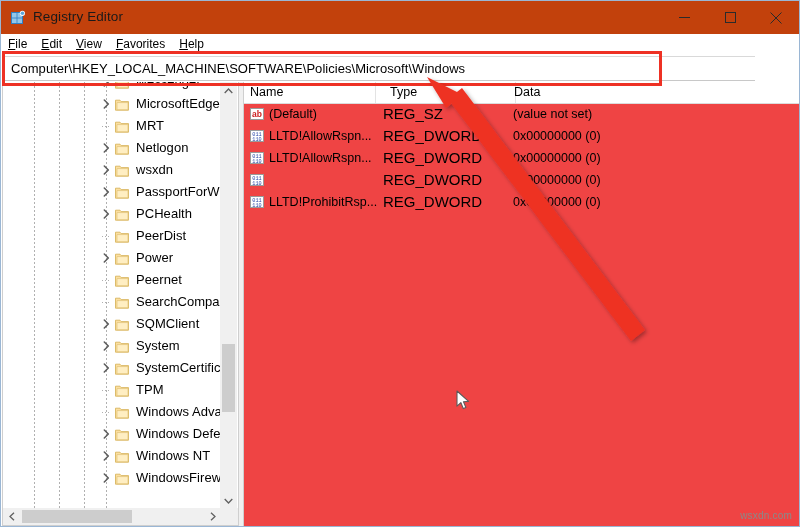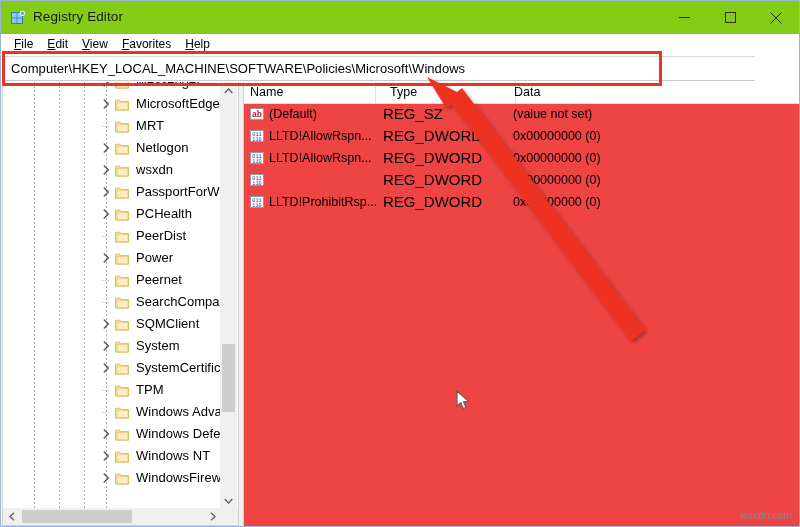--- a/index.html
+++ b/index.html
@@ -28,21 +28,21 @@
     border: 1px solid #9ab6d4;
     box-sizing: border-box;
   }
 
   
   .titlebar {
     position: absolute;
     left: 0; top: 0;
     width: 100%;
     height: 33px;
-    background: #84cc16;
+    background: #c2410c;
     box-sizing: border-box;
   }
   .title-icon {
     position: absolute;
     left: 9px; top: 9px;
     width: 16px; height: 16px;
   }
   .title-text {
     position: absolute;
     left: 32px; top: 8px;
@@ -68,21 +68,20 @@
 
   
   .menubar {
     position: absolute;
     left: 0; top: 33px;
     width: 100%;
     height: 20px;
     background: #ffffff;
     display: flex;
     align-items: center;
-    padding-left: 6px;
     box-sizing: border-box;
   }
   .menu-item {
     font-size: 12px;
     color: #000000;
     padding: 0 7px;
     line-height: 20px;
     white-space: nowrap;
   }
   .menu-item .mn { text-decoration: underline; }

